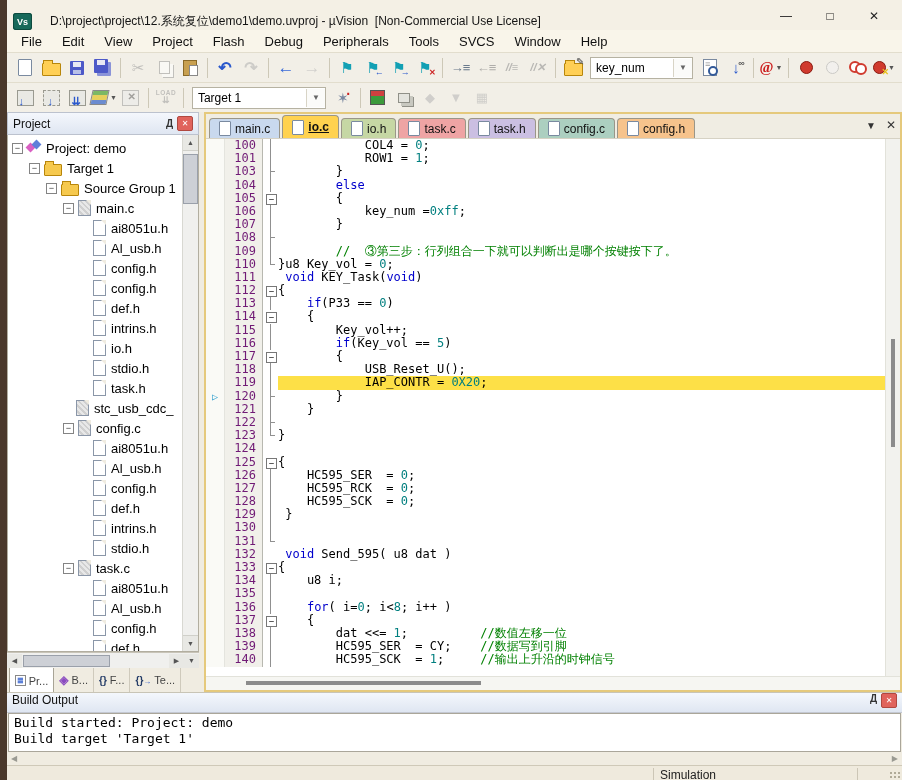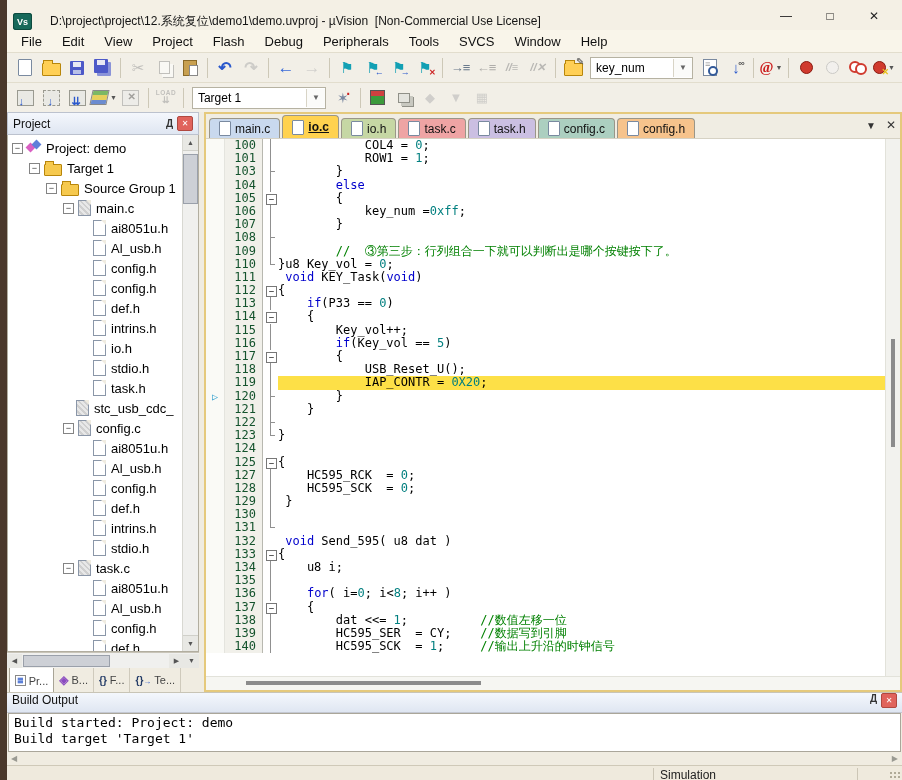--- a/index.html
+++ b/index.html
@@ -153,21 +153,21 @@
   .etab.active{height:22px;font-weight:bold;text-decoration:underline}
   .etab-ctl{position:absolute;right:4px;top:4px;display:flex;gap:10px;align-items:center}
   .etab-ctl span{font-size:10px;color:#333}
   .code-area{flex:1;display:flex;min-height:0}
   .lines{flex:1;display:flex;flex-direction:column;overflow:hidden;font-family:"DejaVu Sans Mono","Liberation Mono",monospace}
   .crow{height:13.2px;display:flex;flex:none;font-size:12px;line-height:13.2px}
   .cmark{width:18px;background:#fafaf6;border-right:1px solid #e4e4de;flex:none;display:flex;align-items:center;justify-content:center}
   .bmk{width:11px;height:11px;background:#2ee0e0;border:1px solid #007878}
   .stmt{color:#2299cc;font-size:10px}
   .cnum{width:38px;background:#f1f0ea;border-right:1px solid #b8b8b0;flex:none;text-align:right;
-      padding-right:6px;color:#14532d;box-sizing:border-box}
+      padding-right:6px;color:#701a75;box-sizing:border-box}
   .cfold{width:15px;flex:none;position:relative}
   .f-v::before{content:"";position:absolute;left:7px;top:0;bottom:0;width:1px;background:#909090}
   .f-t::before{content:"";position:absolute;left:7px;top:0;bottom:0;width:1px;background:#909090}
   .f-t::after{content:"";position:absolute;left:7px;top:6px;width:5px;height:1px;background:#909090}
   .f-end::before{content:"";position:absolute;left:7px;top:0;height:7px;width:1px;background:#909090}
   .f-end::after{content:"";position:absolute;left:7px;top:6px;width:5px;height:1px;background:#909090}
   .fbox{position:absolute;left:3px;top:2px;width:9px;height:9px;border:1px solid #777;background:#fff;
       display:flex;align-items:center;justify-content:center;font-size:9px;line-height:7px;color:#222}
   .ctxt{flex:1;white-space:pre;overflow:hidden}
   .ctxt.hl{background:#fde047}
@@ -744,20 +744,26 @@
             <div class="crow">
               <span class="cmark"></span>
               <span class="cnum">125</span>
               <span class="cfold">
                 <span class="fbox">−</span>
               </span>
               <span class="ctxt"><span>{</span></span>
             </div>
             <div class="crow">
               <span class="cmark"></span>
+              <span class="cnum">126</span>
+              <span class="cfold f-v"></span>
+              <span class="ctxt"><span>    HC595_SER  = </span><span class="n">0</span><span>;</span></span>
+            </div>
+            <div class="crow">
+              <span class="cmark"></span>
               <span class="cnum">127</span>
               <span class="cfold f-v"></span>
               <span class="ctxt"><span>    HC595_RCK  = </span><span class="n">0</span><span>;</span></span>
             </div>
             <div class="crow">
               <span class="cmark"></span>
               <span class="cnum">128</span>
               <span class="cfold f-v"></span>
               <span class="ctxt"><span>    HC595_SCK  = </span><span class="n">0</span><span>;</span></span>
             </div>

